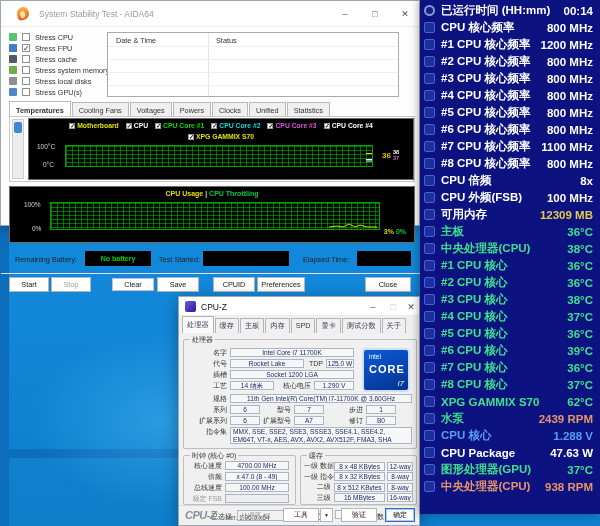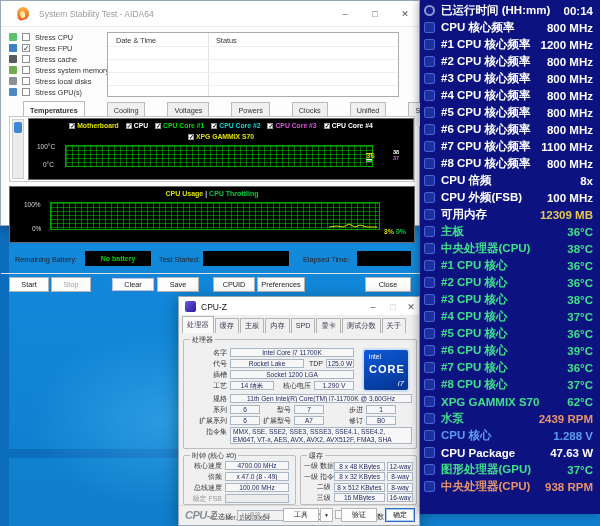--- a/index.html
+++ b/index.html
@@ -30,40 +30,40 @@
   .sticon { position:absolute; left:0; top:1px; width:8px; height:8px; border-radius:1px; }
   .cb { position:absolute; left:13px; top:1px; width:8px; height:8px; background:#fff; border:1px solid #8f8f8f; font-size:8px; line-height:7px; color:#222; text-align:center; }
   .stress-item.checked .cb::after { content:"\2713"; }
   .stlabel { position:absolute; left:26px; top:1px; }
 
   #aida-table { position:absolute; left:106px; top:31px; width:292px; height:65px; background:#fff; border:1px solid #ababab; }
   #aida-table .th { position:absolute; top:3px; font-size:7.3px; color:#333; }
   #aida-table .colline { position:absolute; top:0; bottom:0; width:1px; background:#e3e3e3; }
   #aida-table .rowline { position:absolute; left:0; right:0; height:1px; background:#efefef; }
 
-  .aida-tabs { position:absolute; left:22px; top:101px; display:flex;gap:21px; }
+  .aida-tabs { position:absolute; left:8px; top:101px; display:flex; }
   .aida-tab { font-size:7.3px; color:#333; padding:3px 6px 2px 6px; background:#f0f0f0; border:1px solid #b9b9b9; border-bottom:none; margin-right:1px; }
   .aida-tab.active { background:#ffffff; font-weight:bold; padding-top:4px; margin-top:-1px; }
 
   .graphbox { position:absolute; background:#000; border:1px solid #6a6a6a; }
   #g1wrap { left:8px; top:115px; width:406px; height:66px; background:#fff; border:1px solid #c8c8c8; }
   #g1scroll { position:absolute; left:2px; top:2px; width:12px; height:60px; background:#ececec; border:1px solid #cfcfcf; }
   #g1thumb { position:absolute; left:1px; top:2px; width:8px; height:11px; background:#3f87d6; border-radius:2px; }
   #g1 { left:18px; top:1px; width:386px; height:62px; }
   .legendrow { position:absolute; left:0; right:0; display:flex; justify-content:center; gap:7px; font-size:6.8px; font-weight:bold; white-space:nowrap; }
   .legend-item { display:flex; align-items:center; gap:2px; }
   .lcb { width:6px; height:6px; background:#fff; border:1px solid #999; font-size:6px; line-height:5px; color:#111; text-align:center; }
   .lcb::after { content:"\2713"; }
   .gscale { position:absolute; font-size:6.5px; color:#d8d8d8; }
   .grid { position:absolute; background-color:#000800;
     background-image:repeating-linear-gradient(to right, rgba(0,190,0,.55) 0 1px, transparent 1px 6px),
                      repeating-linear-gradient(to bottom, rgba(0,190,0,.55) 0 1px, transparent 1px 4px);
     border:1px solid #00a000; }
   .tmark { position:absolute; height:1px; width:6px; right:0; }
-  #g1vals { position:absolute; right:14px; top:30px; display:flex; align-items:center; gap:18px; }
+  #g1vals { position:absolute; right:14px; top:30px; display:flex; align-items:center; gap:2px; }
   #g1v-main { font-size:8px; font-weight:bold; }
   .g1stack { display:flex; flex-direction:column; font-size:5.5px; font-weight:bold; line-height:6px; }
   #g2 { left:8px; top:185px; width:406px; height:57px; }
   #g2title { position:absolute; top:3px; left:0; right:0; text-align:center; font-size:7px; font-weight:bold; }
   #g2vals { position:absolute; right:8px; bottom:7px; font-size:7px; font-weight:bold; }
   #g2squig { position:absolute; right:34px; bottom:9px; }
 
   #aida-bottom { position:absolute; left:0; top:246px; width:420px; height:26px; font-size:7.3px; color:#222; }
   .blackbox { position:absolute; top:4px; height:15px; background:#000; color:#00d400; font-size:7px; font-weight:bold; text-align:center; line-height:15px; }
   #aida-bottom .lbl { position:absolute; top:8px; }

